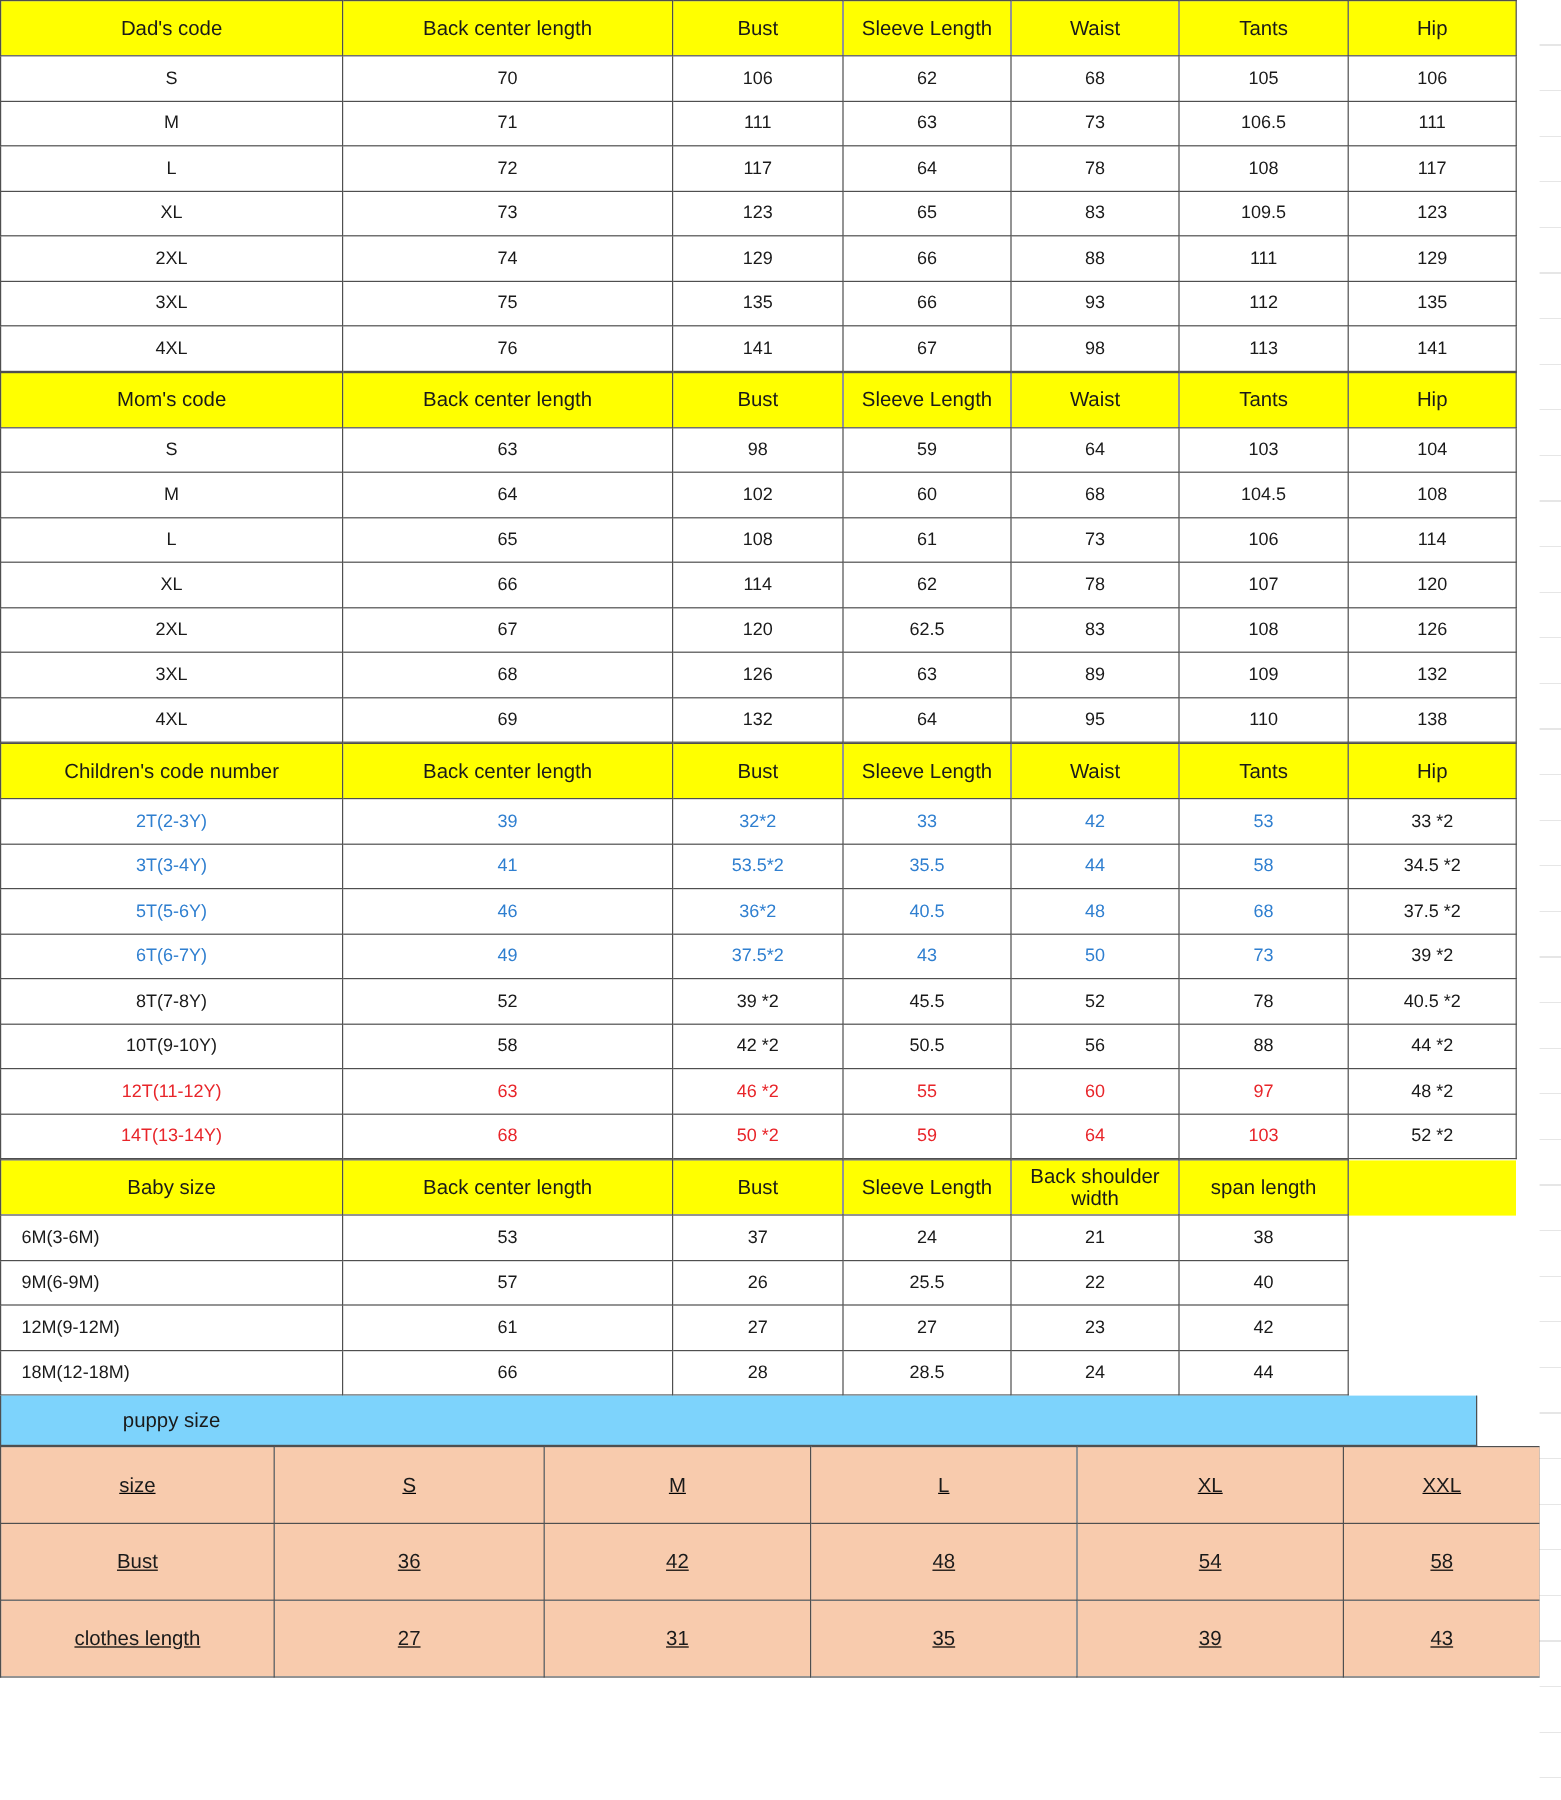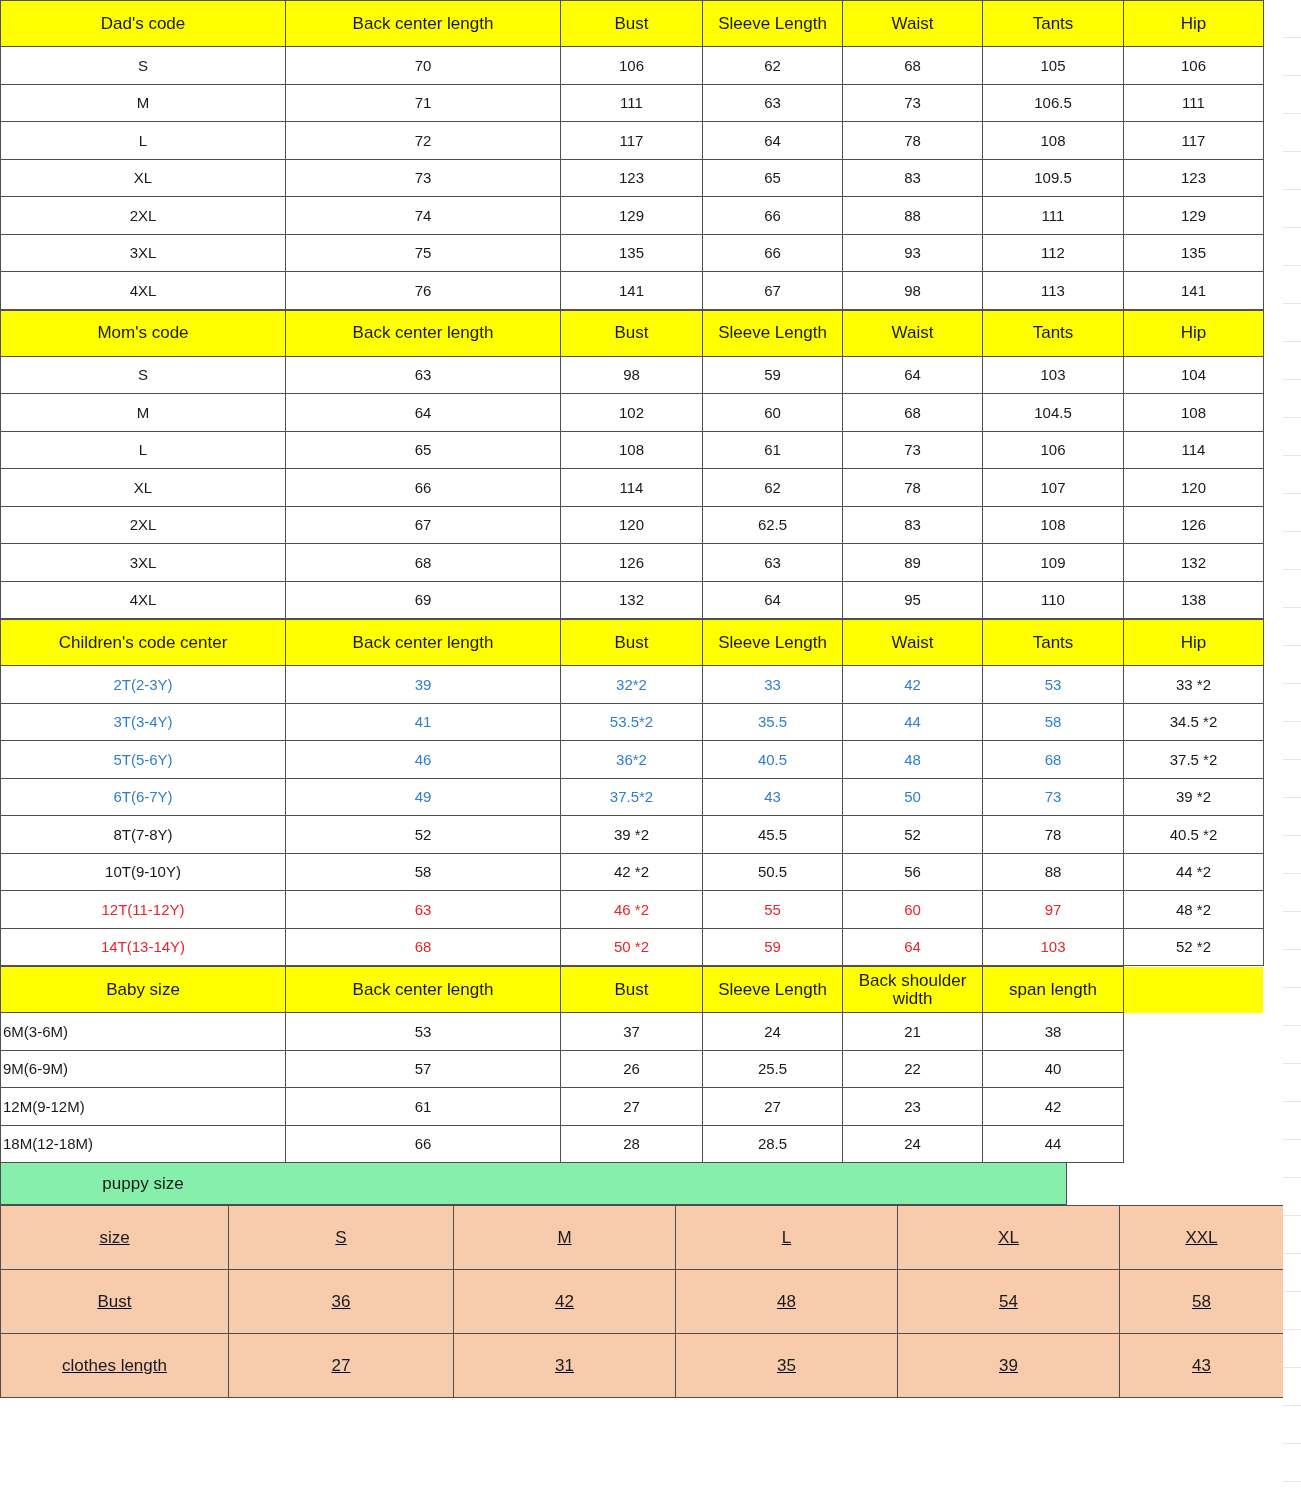--- a/index.html
+++ b/index.html
@@ -52,29 +52,29 @@
   tr.data td { height: 37.5px; }
 
   td.blank { border: none; background: #ffffff; }
 
   .blue { color: #2f7fd0; margin-top: 48px; }
   .red  { color: #e8252a; }
 
   
   td.babylabel {
     text-align: left;
-    padding-left: 2px;
+    padding-left: 17px;
     font-size: 15px;
   }
 
   
   .puppy-band {
-    width: 1067px;
+    width: 1231px;
     height: 42px;
-    background: #86efac;
+    background: #7dd3fc;
     border: 1px solid #4f4f4f;
     border-top: none;
     display: flex;
     align-items: center;
   }
   .puppy-band .lbl {
     width: 284px;
     text-align: center;
     font-size: 17px;
     color: #1a1a1a;
@@ -283,21 +283,21 @@
         <col class="c0">
         <col class="c1">
         <col class="c2">
         <col class="c3">
         <col class="c4">
         <col class="c5">
         <col class="c6">
       </colgroup>
     <tbody>
       <tr class="hdr">
-        <td>Children's code center</td>
+        <td>Children's code number</td>
         <td>Back center length</td>
         <td>Bust</td>
         <td class="two-line">Sleeve Length</td>
         <td>Waist</td>
         <td>Tants</td>
         <td>Hip</td>
       </tr>
       <tr class="data">
         <td class="blue">2T(2-3Y)</td>
         <td class="blue">39</td>

